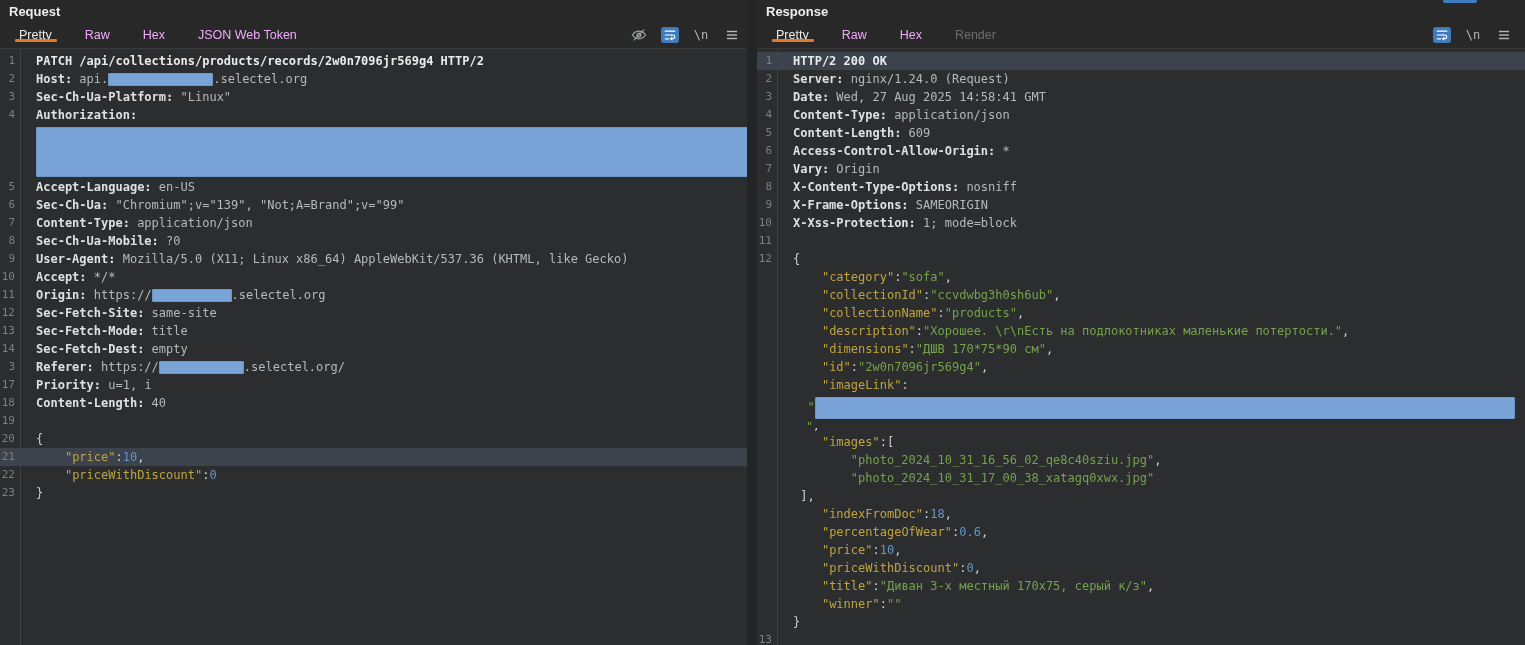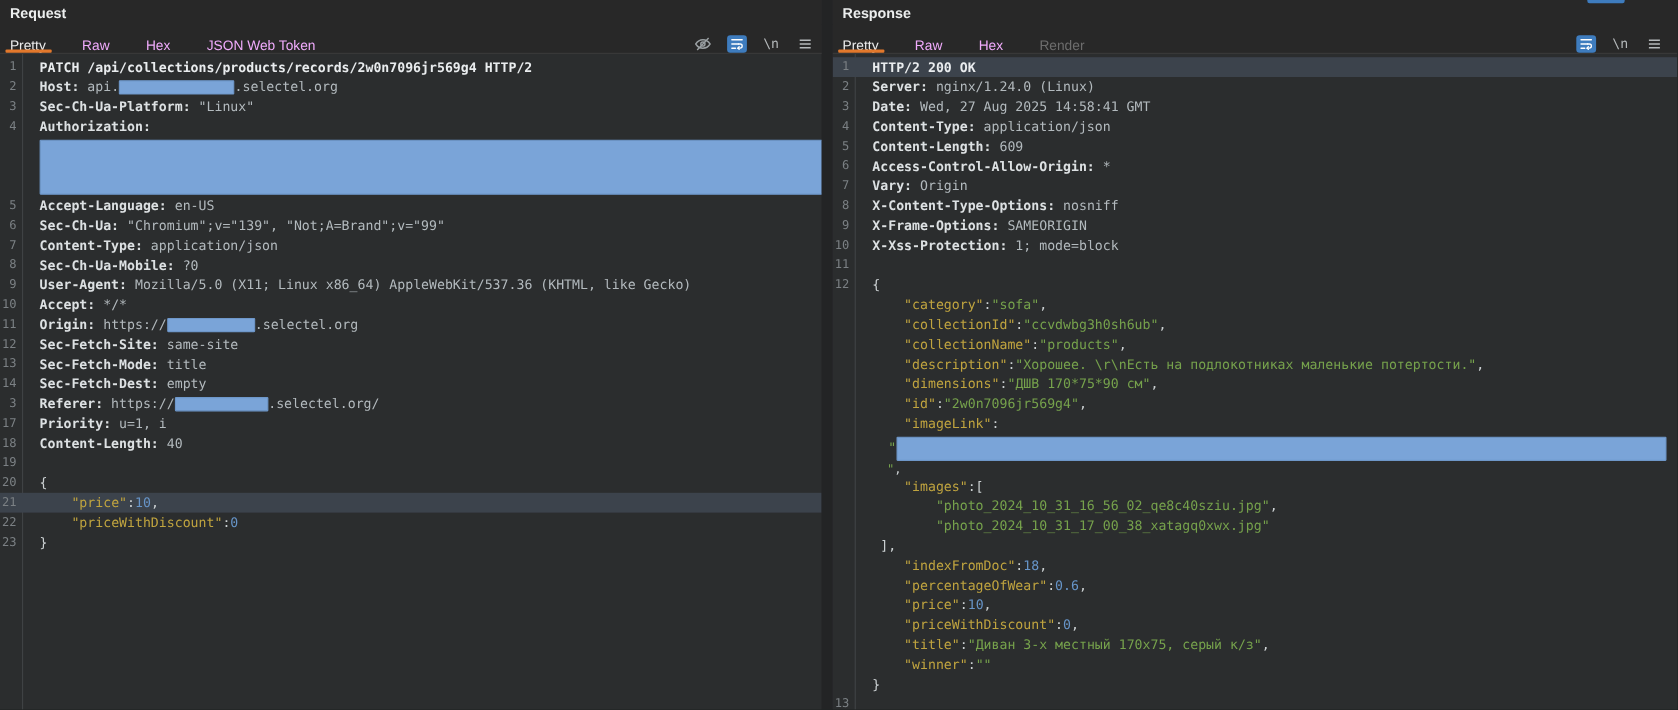--- a/index.html
+++ b/index.html
@@ -5,21 +5,21 @@
   html,body{margin:0;padding:0;background:#232425;}
   body{width:1525px;height:645px;overflow:hidden;font-family:"Liberation Sans",sans-serif;}
   .app{display:flex;width:1525px;height:645px;}
   .panel{display:flex;flex-direction:column;background:#2b2d2e;min-width:0;}
   .panel.left{width:747px;flex:0 0 747px;}
   .panel.right{flex:1;}
   .divider{flex:0 0 10px;background:#232425;}
   .panel-head{height:22px;background:#282828;display:flex;align-items:center;padding-left:9px;position:relative;flex:0 0 22px;}
   .panel-title{font-size:13px;font-weight:bold;color:#eceeee;}
   .cut-btn{position:absolute;top:0;right:48px;width:34px;height:3px;background:#3e7cbe;border-radius:0 0 2px 2px;}
-  .tabbar{height:26px;flex:0 0 26px;background:#282828;border-bottom:1px solid #3a3a3a;display:flex;align-items:flex-end;padding-left:9px;position:relative;}
+  .tabbar{height:26px;flex:0 0 26px;background:#282828;border-bottom:1px solid #3a3a3a;display:flex;align-items:center;padding-left:19px;position:relative;}
   .tab{display:flex;align-items:center;margin-right:33px;font-size:12.5px;color:#f0abfc;position:relative;cursor:default;}
   .tab.active{color:#ececec;}
   .tab.active::after{content:"";position:absolute;left:-4px;right:-5px;bottom:0;height:3px;background:#e2782c;border-radius:1px;}
   .tab.disabled{color:#6d6d6d;}
   .icons{margin-left:auto;display:flex;align-items:center;gap:13px;padding-right:6px;}
   .ibtn{display:flex;align-items:center;justify-content:center;width:18px;height:16px;}
   .ibtn.wrap-on{background:#3e7cbe;border-radius:3px;}
   .nl-glyph{font-family:"DejaVu Sans Mono",monospace;font-size:12px;color:#b4b8ba;}
   .editor{flex:1;background:#2b2d2e;padding-top:3px;font-family:"DejaVu Sans Mono",monospace;font-size:12px;overflow:hidden;
           background-image:linear-gradient(#3f4244,#3f4244);background-repeat:no-repeat;background-size:1px 100%;background-position:20px 0;}
@@ -215,21 +215,21 @@
         </span>
       </span>
     </div>
     <div class="editor" id="response-editor">
         <div class="row hl">
           <span class="gut">1</span>
           <span class="code"><span class="c-req">HTTP/2 200 OK</span></span>
         </div>
         <div class="row">
           <span class="gut">2</span>
-          <span class="code"><span class="c-hn">Server:</span><span class="c-hv"> nginx/1.24.0 (Linux)</span></span>
+          <span class="code"><span class="c-hn">Server:</span><span class="c-hv"> nginx/1.24.0 (Request)</span></span>
         </div>
         <div class="row">
           <span class="gut">3</span>
           <span class="code"><span class="c-hn">Date:</span><span class="c-hv"> Wed, 27 Aug 2025 14:58:41 GMT</span></span>
         </div>
         <div class="row">
           <span class="gut">4</span>
           <span class="code"><span class="c-hn">Content-Type:</span><span class="c-hv"> application/json</span></span>
         </div>
         <div class="row">

